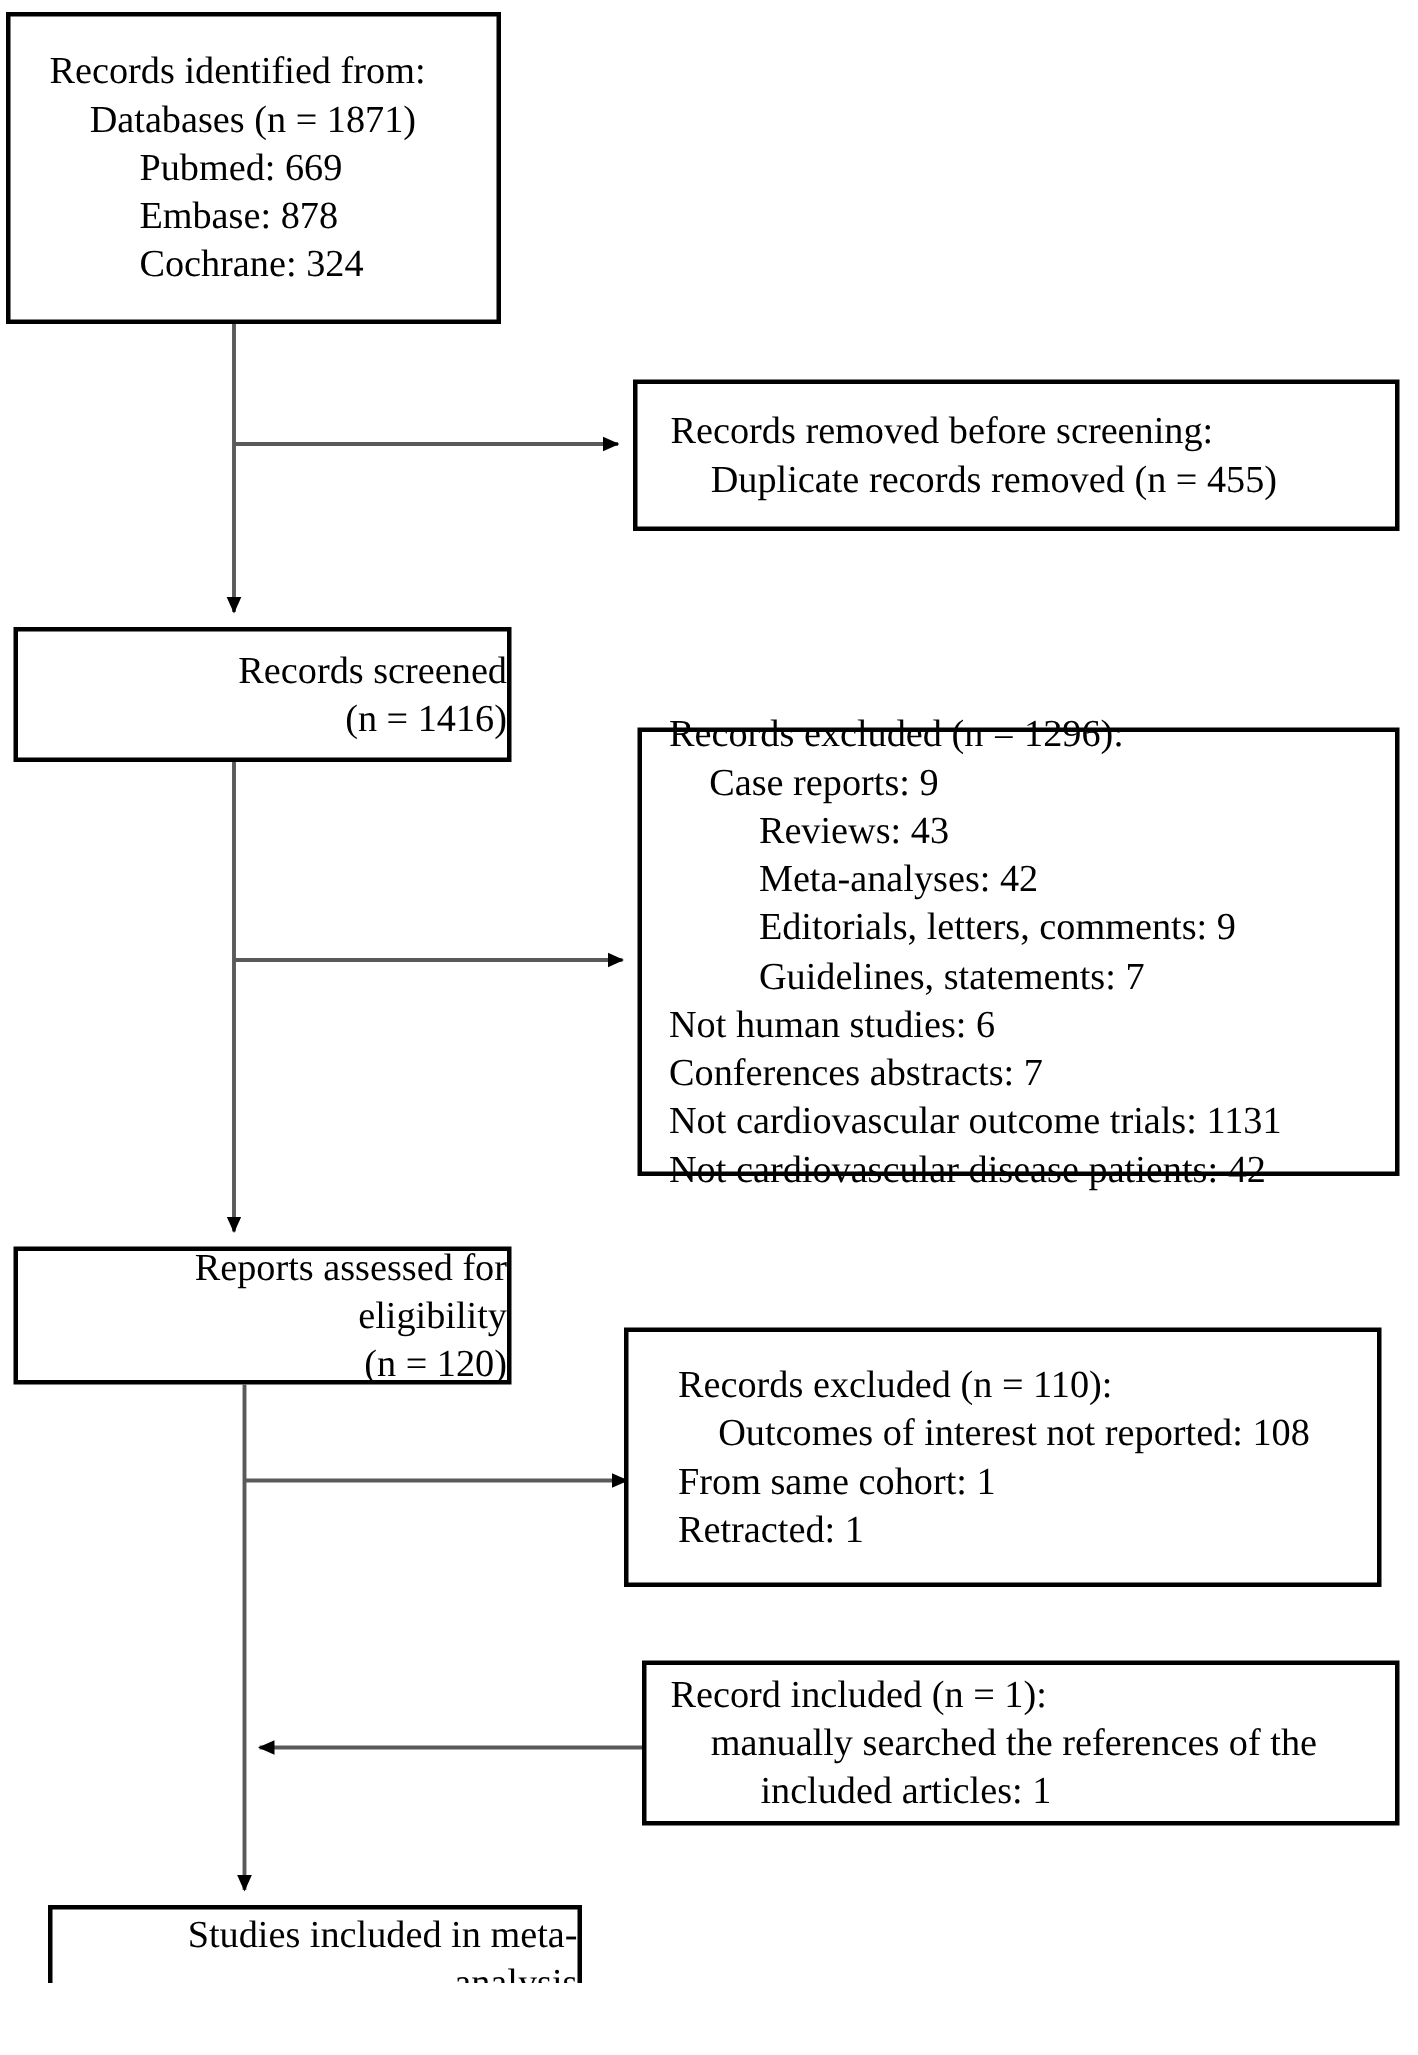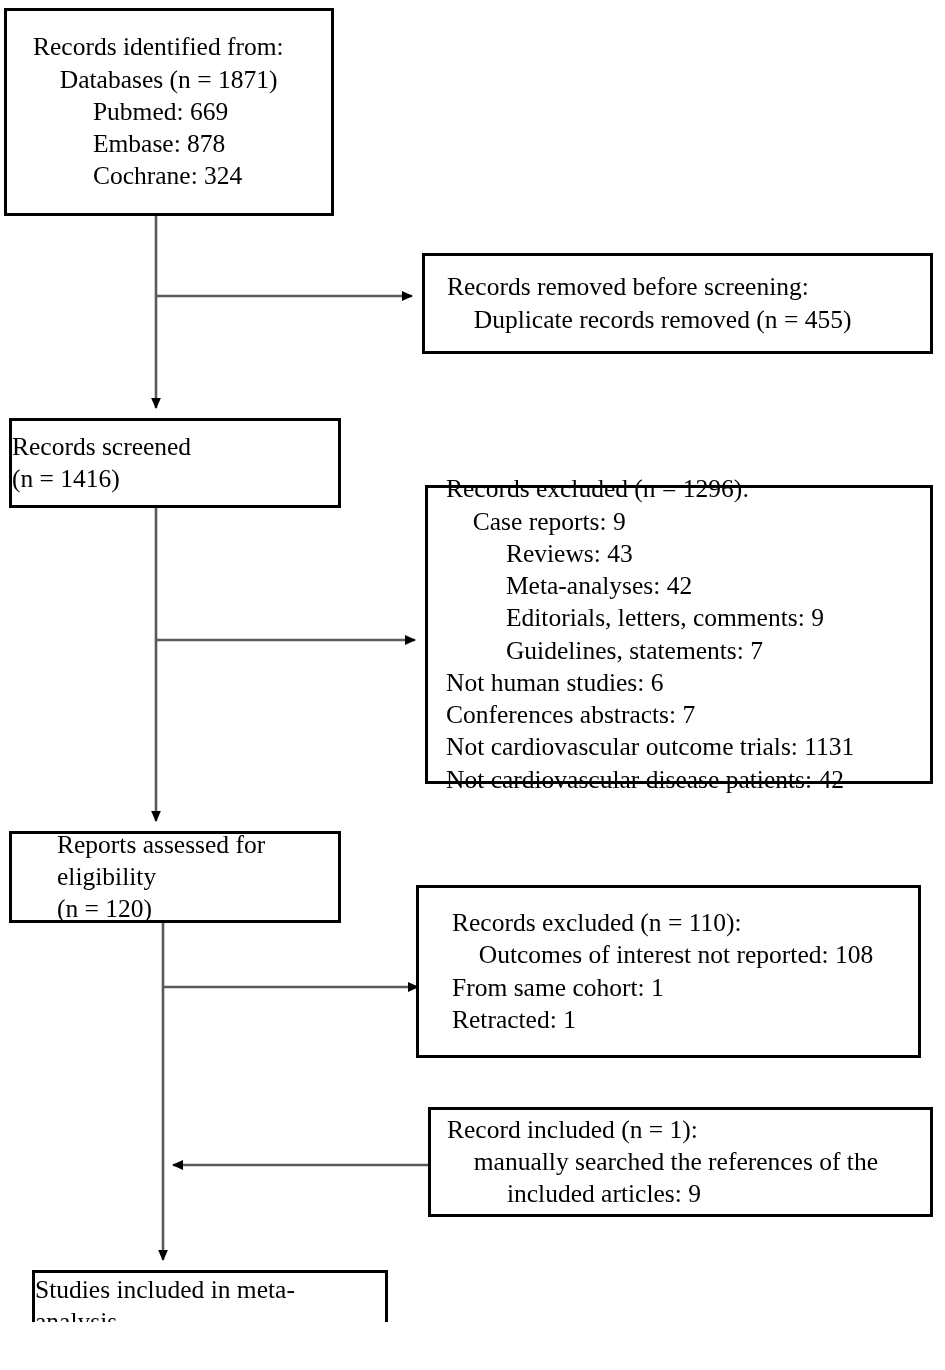--- a/index.html
+++ b/index.html
@@ -38,21 +38,21 @@
     display: block;
   }
   .ln {
     display: block;
     font-size: 25.5px;
     line-height: 1.265;
     white-space: pre;
   }
   
   .node.centered .lines { text-align: center; }
-  .node.centered .ln { text-align: left; }
+  .node.centered .ln { text-align: right; }
   
   .node.lefted .lines { text-align: left; }
 
   
   #node-identified      { left: 4px;   top: 8px;    width: 330px; height: 208px; padding: 0 0 0 26px; }
   #node-removed         { left: 422px; top: 253px;  width: 511px; height: 101px; padding: 0 0 0 22px; }
   #node-screened        { left: 9px;   top: 418px;  width: 332px; height: 90px;  }
   #node-excluded-1296   { left: 425px; top: 485px;  width: 508px; height: 299px; padding: 0 0 0 18px; }
   #node-assessed        { left: 9px;   top: 831px;  width: 332px; height: 92px; padding-left: 45px;  }
   #node-excluded-110    { left: 416px; top: 885px;  width: 505px; height: 173px; padding: 0 0 0 33px; }
@@ -151,21 +151,21 @@
       <span class="ln indent-1">Outcomes of interest not reported: 108</span>
       <span class="ln">From same cohort: 1</span>
       <span class="ln">Retracted: 1</span>
     </div>
   </div>
 
   <div class="node lefted" id="node-record-included">
     <div class="lines">
       <span class="ln">Record included (n = 1):</span>
       <span class="ln indent-1">manually searched the references of the</span>
-      <span class="ln indent-2">included articles: 9</span>
+      <span class="ln indent-2">included articles: 1</span>
     </div>
   </div>
 
   <div class="node centered" id="node-studies">
     <div class="lines">
       <span class="ln">Studies included in meta-</span>
       <span class="ln">analysis</span>
       <span class="ln">(n = 11)</span>
     </div>
   </div>

